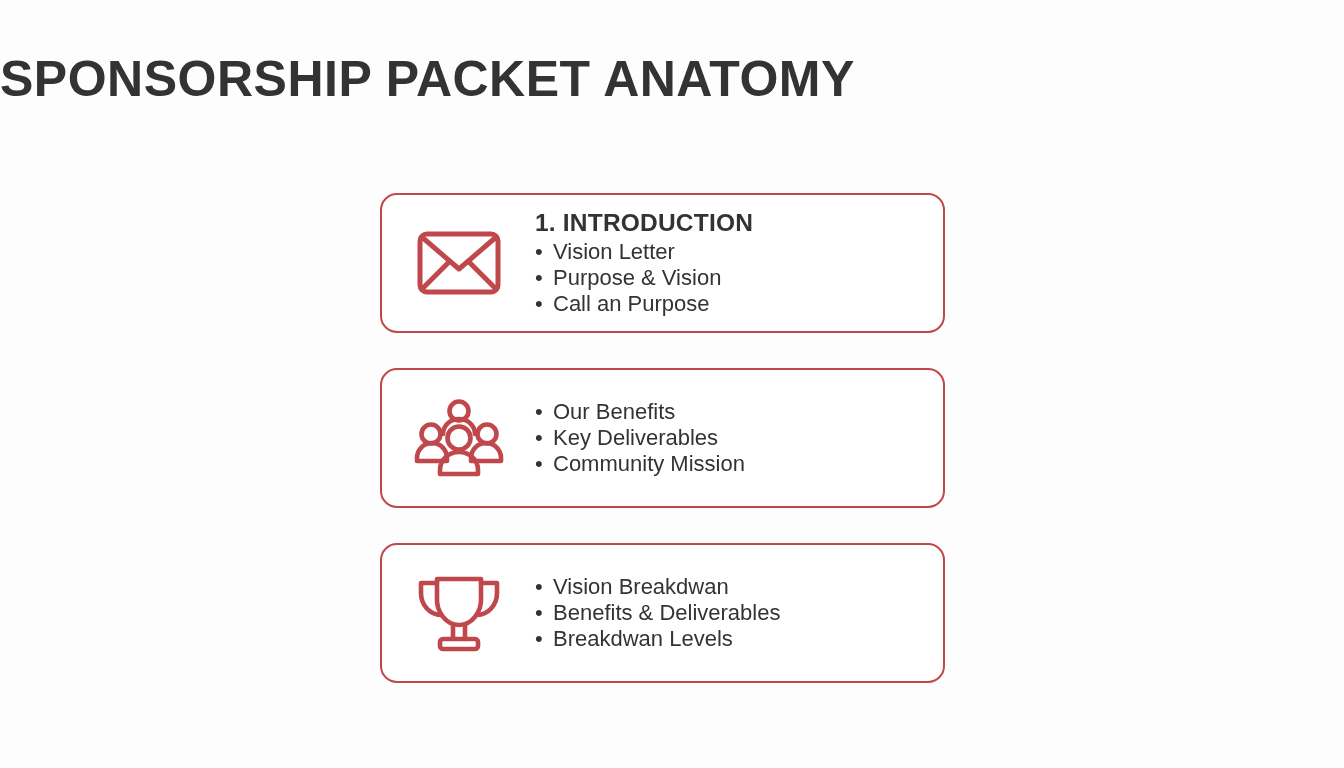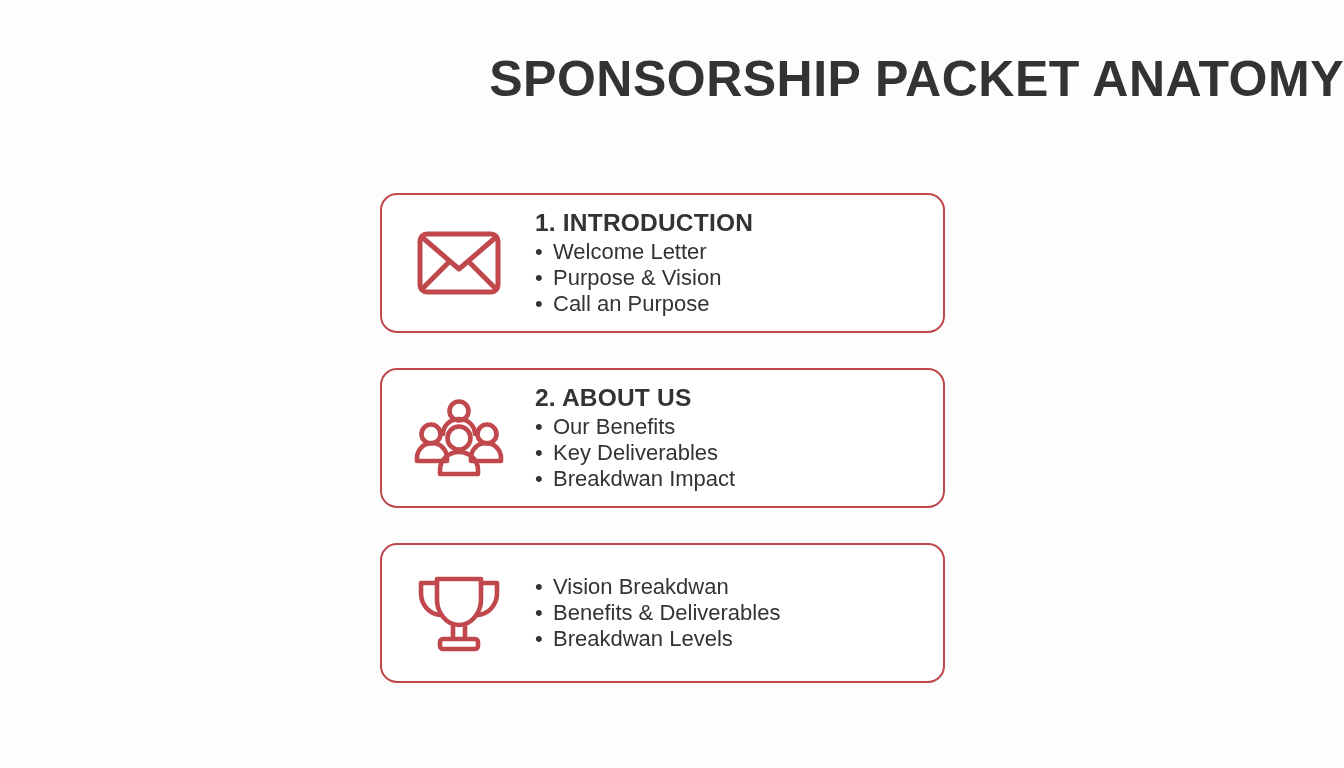--- a/index.html
+++ b/index.html
@@ -14,21 +14,21 @@
     overflow: hidden;
     position: relative;
   }
 
   
   .page-title {
     position: absolute;
     top: 52px;
     left: 0;
     width: 1344px;
-    text-align: right;
+    text-align: left;
     font-size: 50px;
     font-weight: bold;
     letter-spacing: 0.5px;
     color: #333333;
     line-height: 1.08;
     white-space: nowrap;
   }
 
   
   .cards {
@@ -122,21 +122,21 @@
         <path d="M7 8 L43 39 L79 8"></path>
         <path d="M7 58 L32 33"></path>
         <path d="M79 58 L54 33"></path>
       </svg>
     </div>
     <div class="card-body">
       <div class="card-heading">1. INTRODUCTION</div>
       <ul class="bullet-list">
         <li class="bullet-item">
           <span class="bullet-dot">•</span>
-          <span class="bullet-text">Welcome Letter</span>
+          <span class="bullet-text">Vision Letter</span>
         </li>
         <li class="bullet-item">
           <span class="bullet-dot">•</span>
           <span class="bullet-text">Purpose &amp; Vision</span>
         </li>
         <li class="bullet-item">
           <span class="bullet-dot">•</span>
           <span class="bullet-text">Call an Purpose</span>
         </li>
       </ul>
@@ -154,33 +154,32 @@
         <path d="M3 60 A15 15 0 0 1 33 60 L33 63 L3 63 Z"></path>
 
         <circle cx="73" cy="36" r="9.5"></circle>
         <path d="M57 60 A15 15 0 0 1 87 60 L87 63 L57 63 Z"></path>
 
         <circle cx="45" cy="40" r="11.5"></circle>
         <path d="M26 72 A19 18 0 0 1 64 72 L64 76 L26 76 Z"></path>
       </svg>
     </div>
     <div class="card-body">
-      <div class="card-heading">2. ABOUT US</div>
       <ul class="bullet-list">
         <li class="bullet-item">
           <span class="bullet-dot">•</span>
           <span class="bullet-text">Our Benefits</span>
         </li>
         <li class="bullet-item">
           <span class="bullet-dot">•</span>
           <span class="bullet-text">Key Deliverables</span>
         </li>
         <li class="bullet-item">
           <span class="bullet-dot">•</span>
-          <span class="bullet-text">Breakdwan Impact</span>
+          <span class="bullet-text">Community Mission</span>
         </li>
       </ul>
     </div>
   </div>
 
   <div class="card">
     <div class="card-icon">
       <svg width="88" height="84" viewBox="0 0 88 84" fill="none" stroke="#C0474C" stroke-width="4.6" stroke-linecap="round" stroke-linejoin="round">
 
         <path d="M22 8 L66 8 L66 26 A22 26 0 0 1 44 54 A22 26 0 0 1 22 26 Z"></path>

